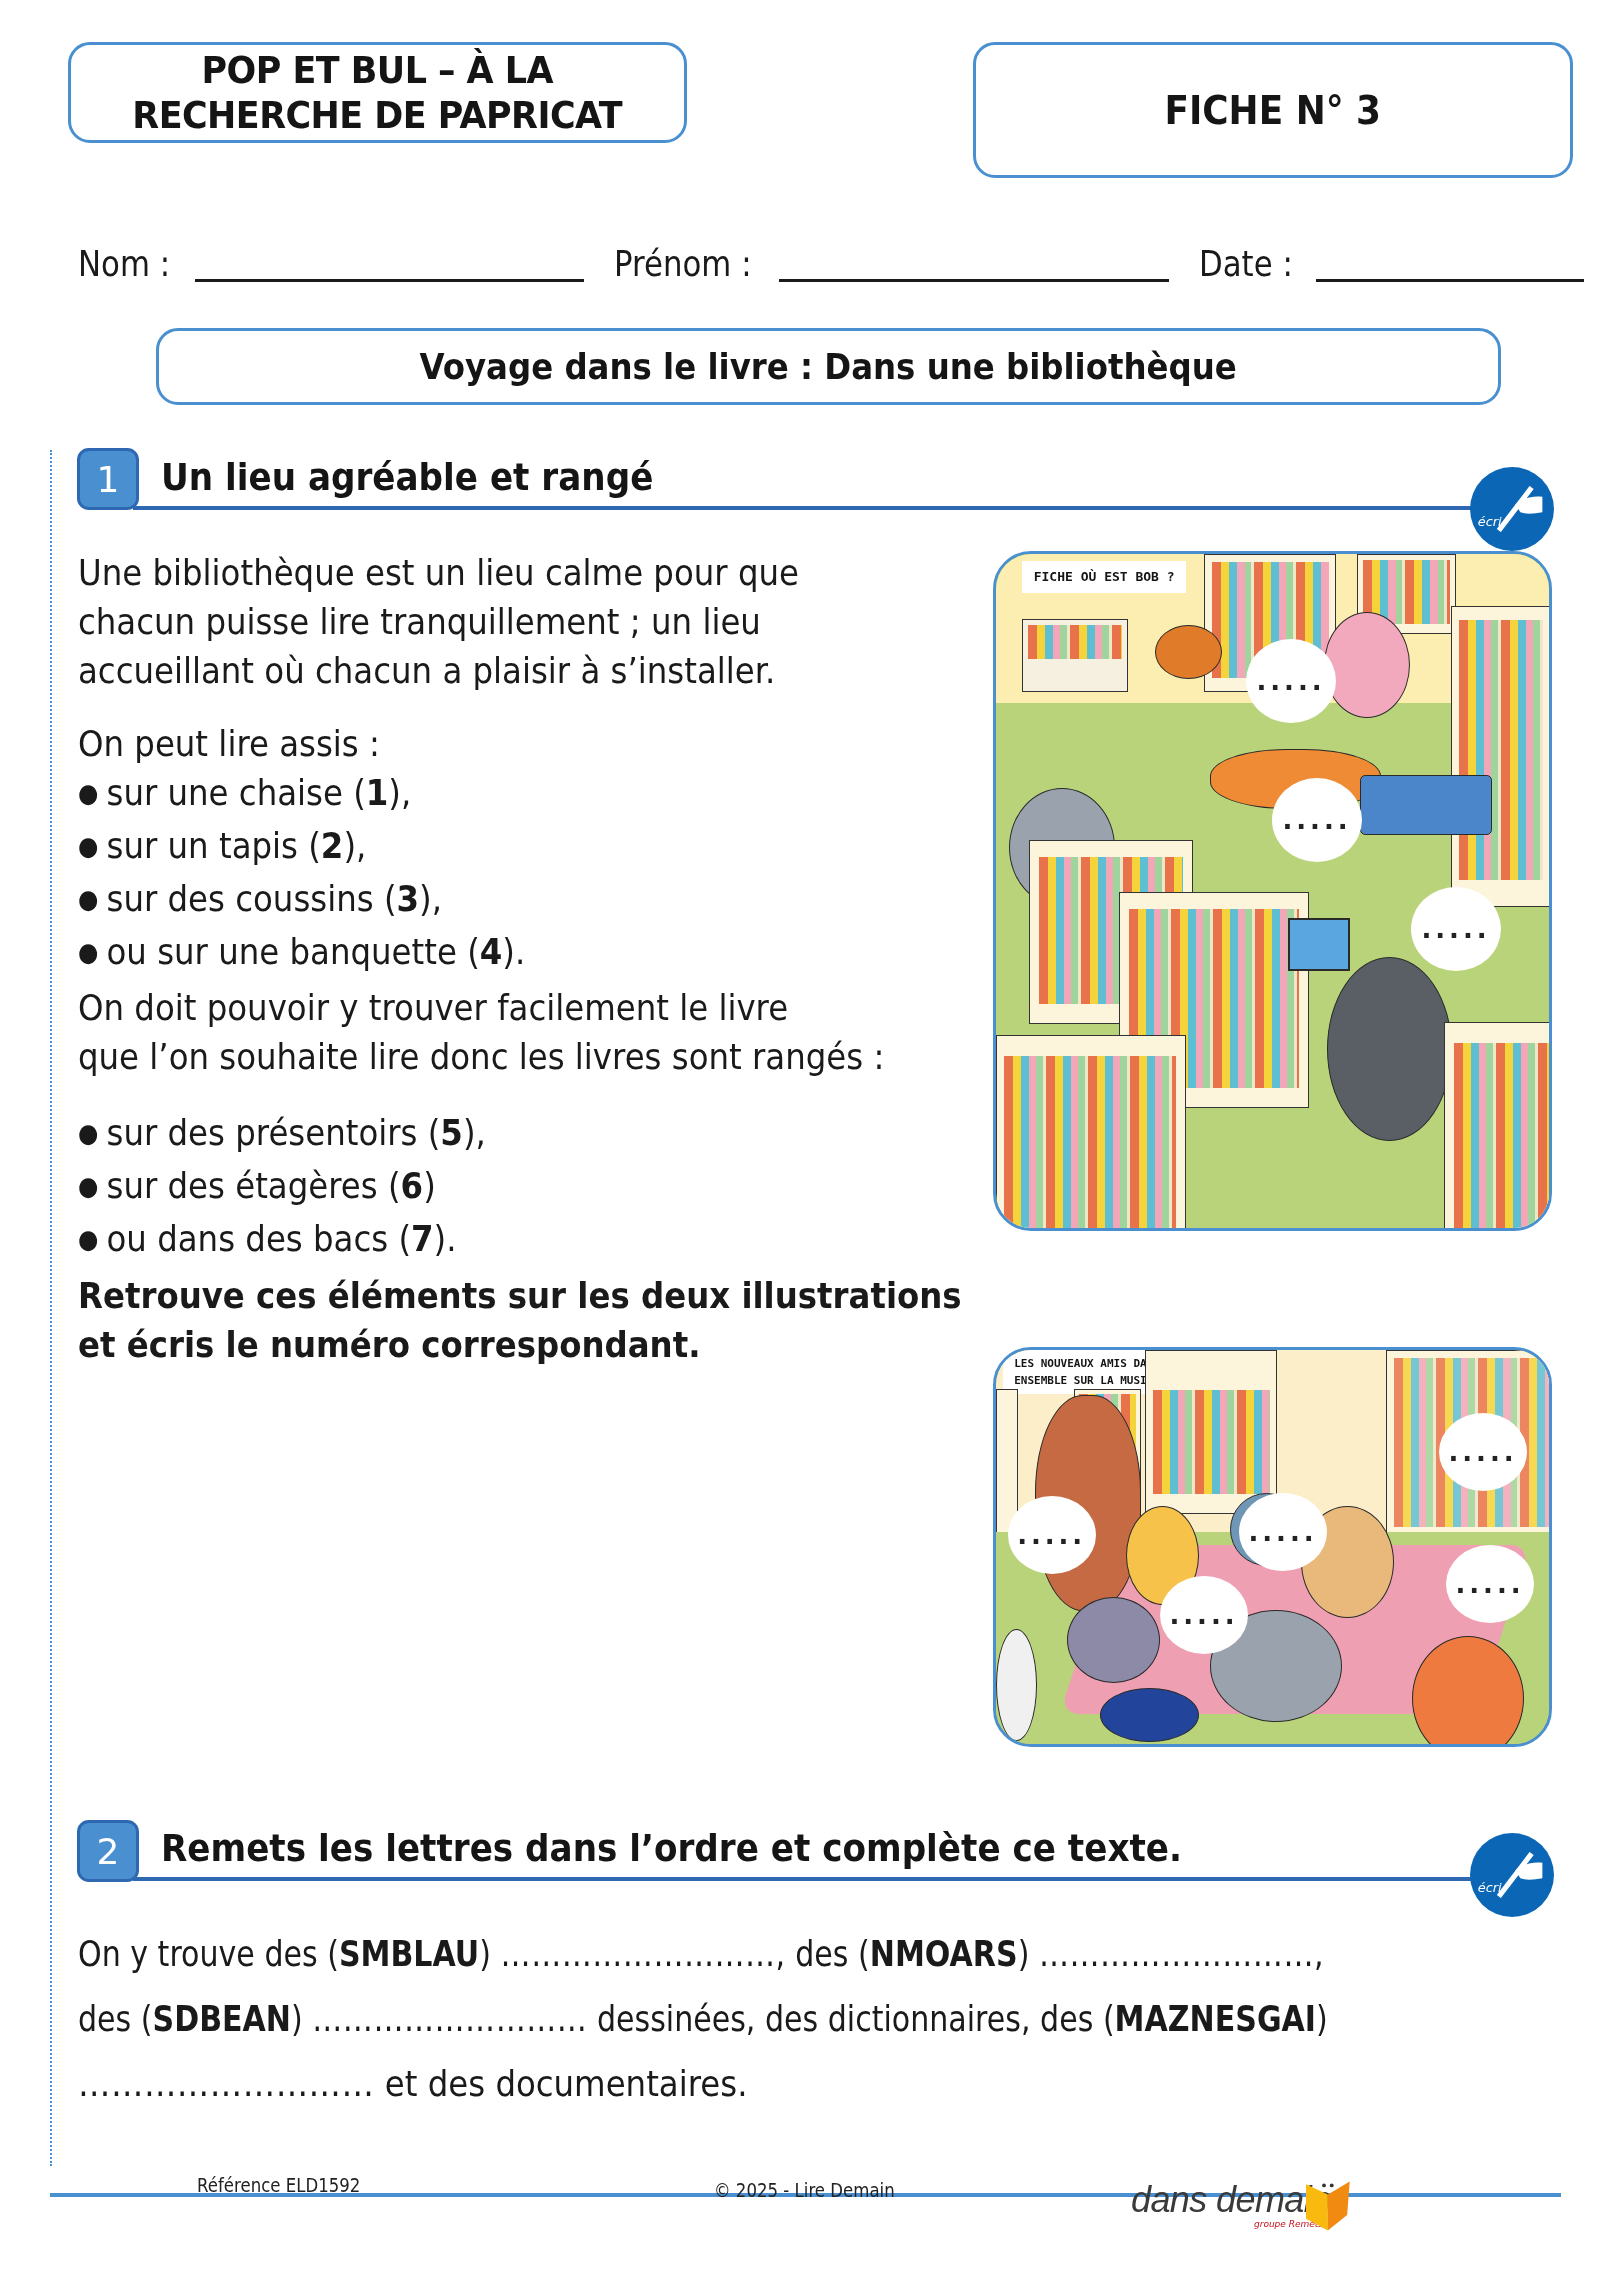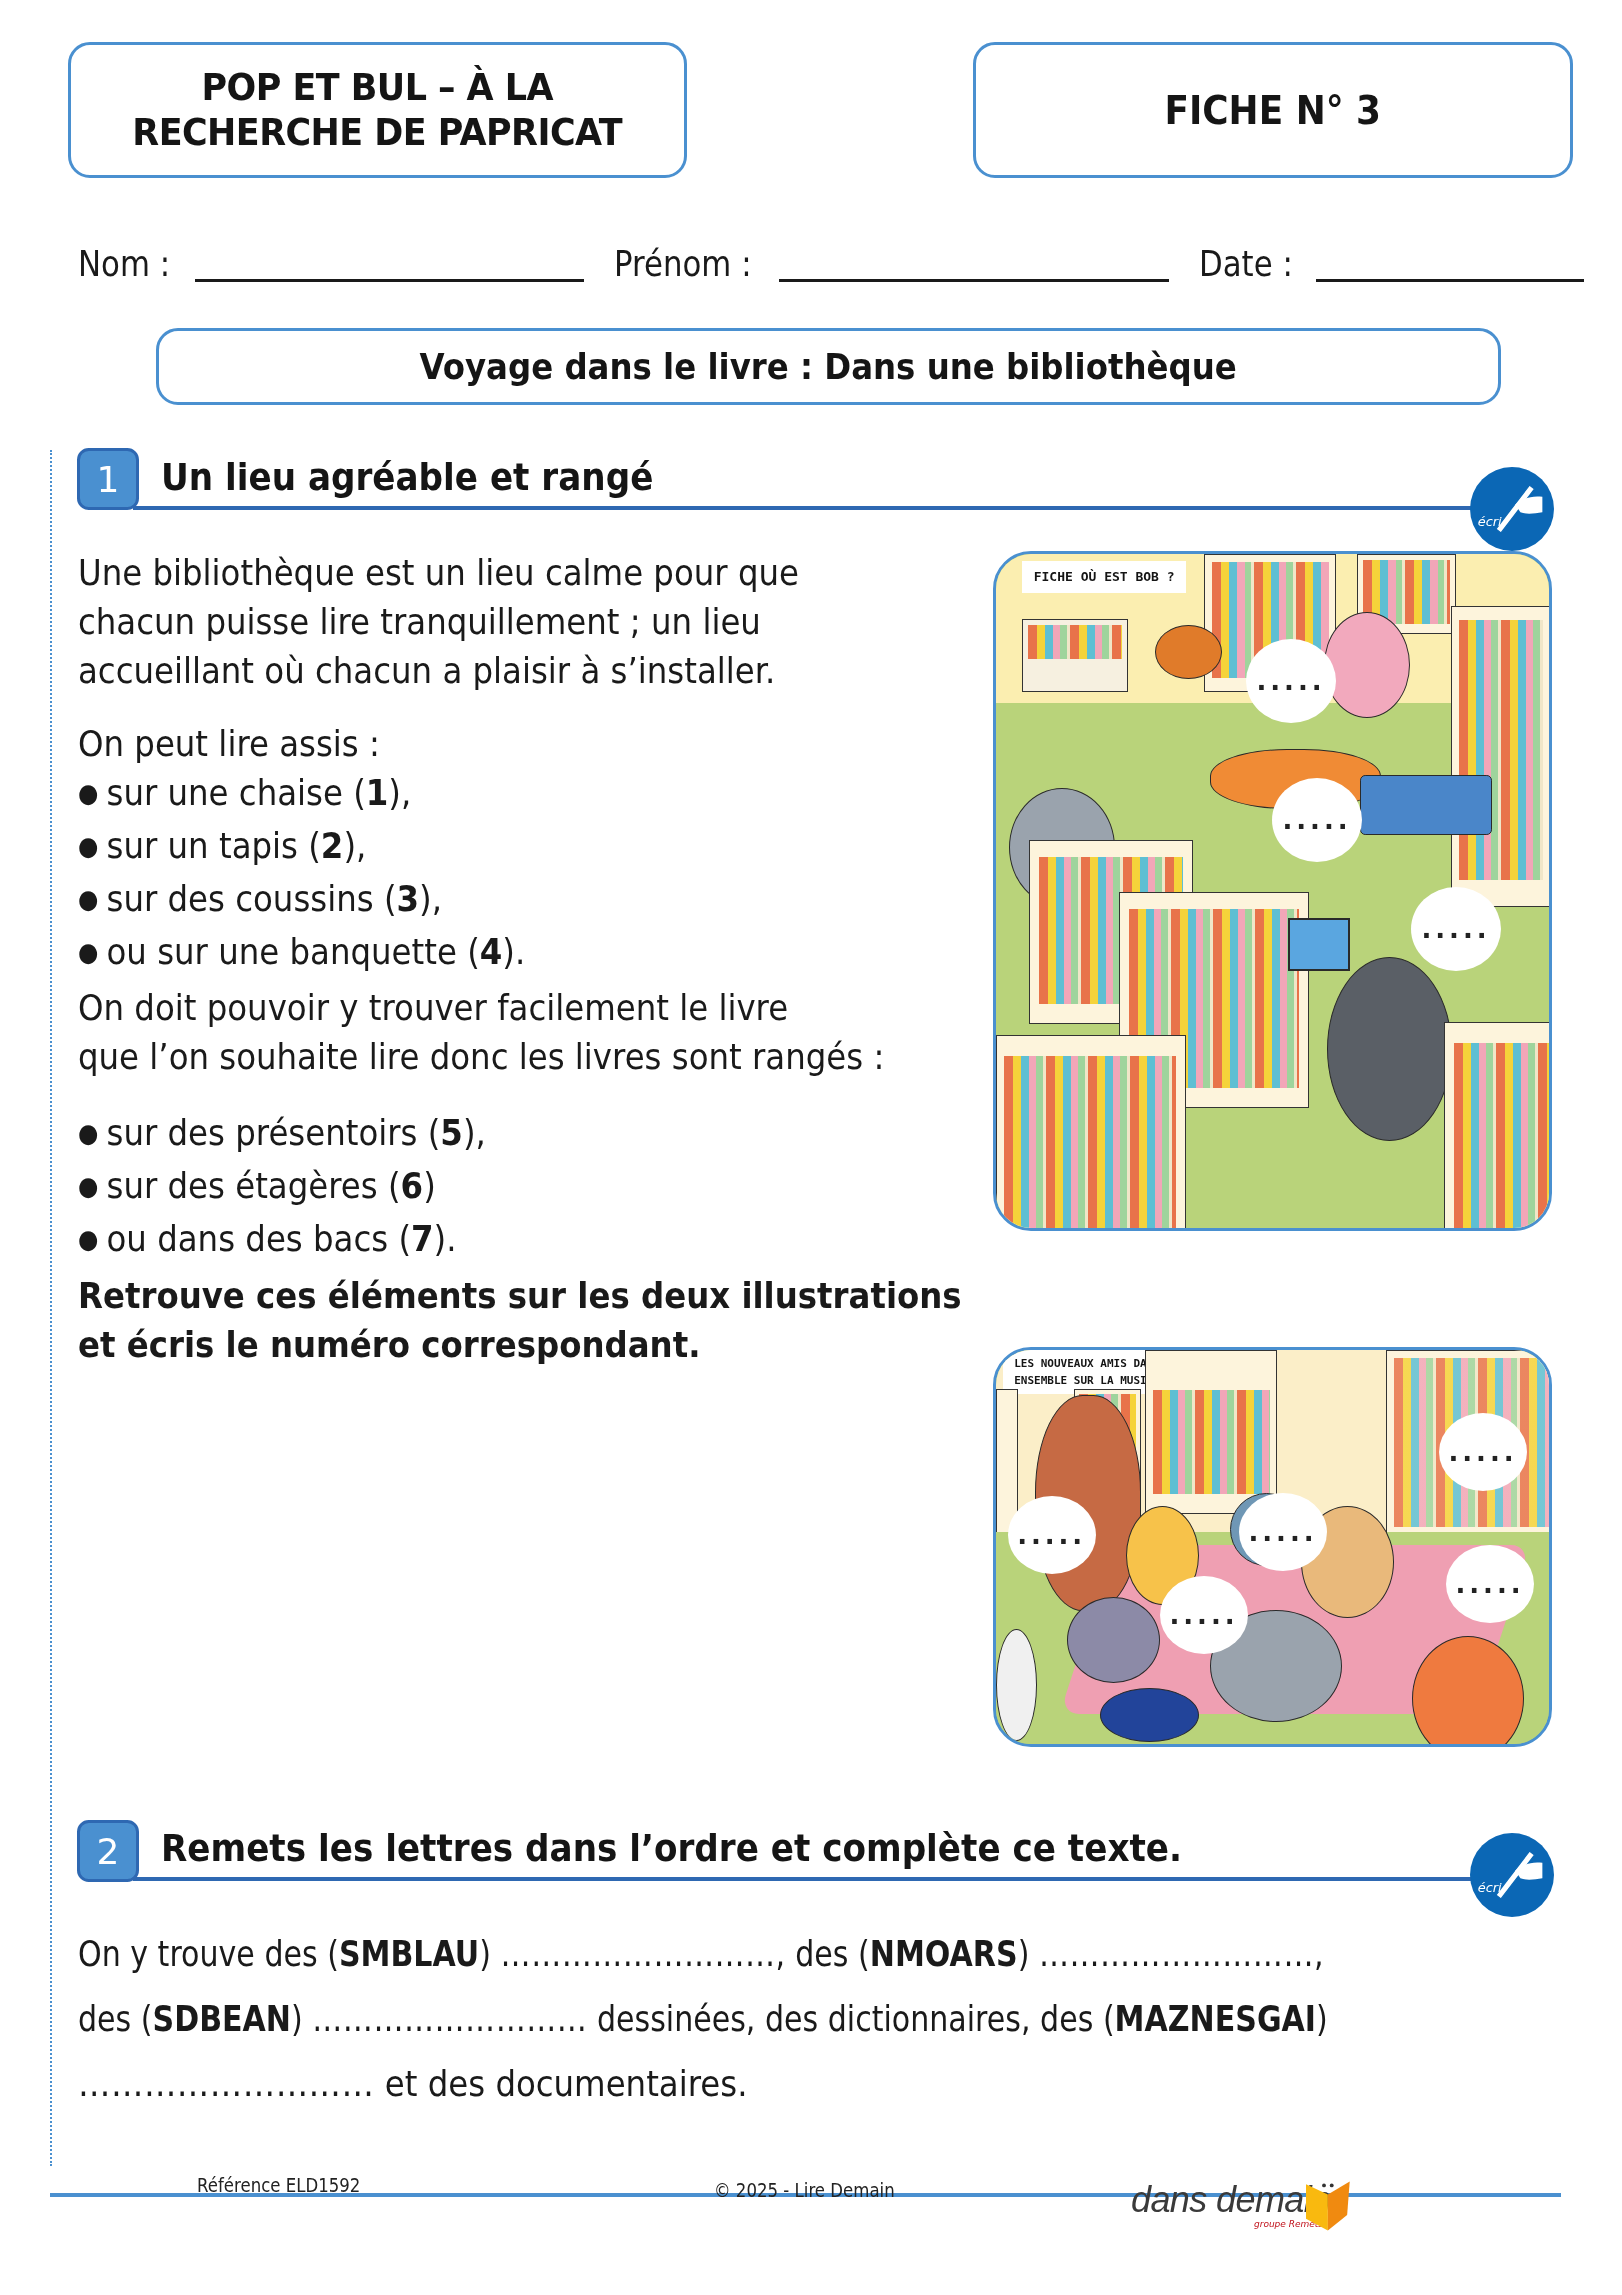--- a/index.html
+++ b/index.html
@@ -5,21 +5,21 @@
   html, body { margin:0; padding:0; background:#ffffff; }
   body { width:1623px; height:2295px; position:relative; overflow:hidden;
          font-family:"DejaVu Sans", sans-serif; color:#1a1a1a; }
   .abs { position:absolute; }
 
   
   .hbox { position:absolute; border:3.2px solid #4a90d0; border-radius:22px; background:#fff;
           display:flex; align-items:center; justify-content:center; text-align:center;
           box-sizing:border-box; }
   .hbox span { font-family:"DejaVu Sans", sans-serif; font-weight:bold; color:#151515; }
-  #title-box { left:68px; top:42px; width:619px; height:136px; }
+  #title-box { left:68px; top:42px; width:619px; height:101px; }
   #title-box span { font-size:38px; line-height:45px; letter-spacing:-0.6px; transform:scaleX(0.92); }
   #fiche-box { left:973px; top:42px; width:600px; height:136px; }
   #fiche-box span { font-size:39px; transform:scaleX(0.92); }
 
   
   .ident { position:absolute; top:244px; font-size:35px; font-family:"DejaVu Sans", sans-serif;
            font-weight:normal; color:#1a1a1a; transform:scaleX(0.88); transform-origin:left; }
   .ident-line { position:absolute; top:279px; height:3.2px; background:#1a1a1a; }
 
   

